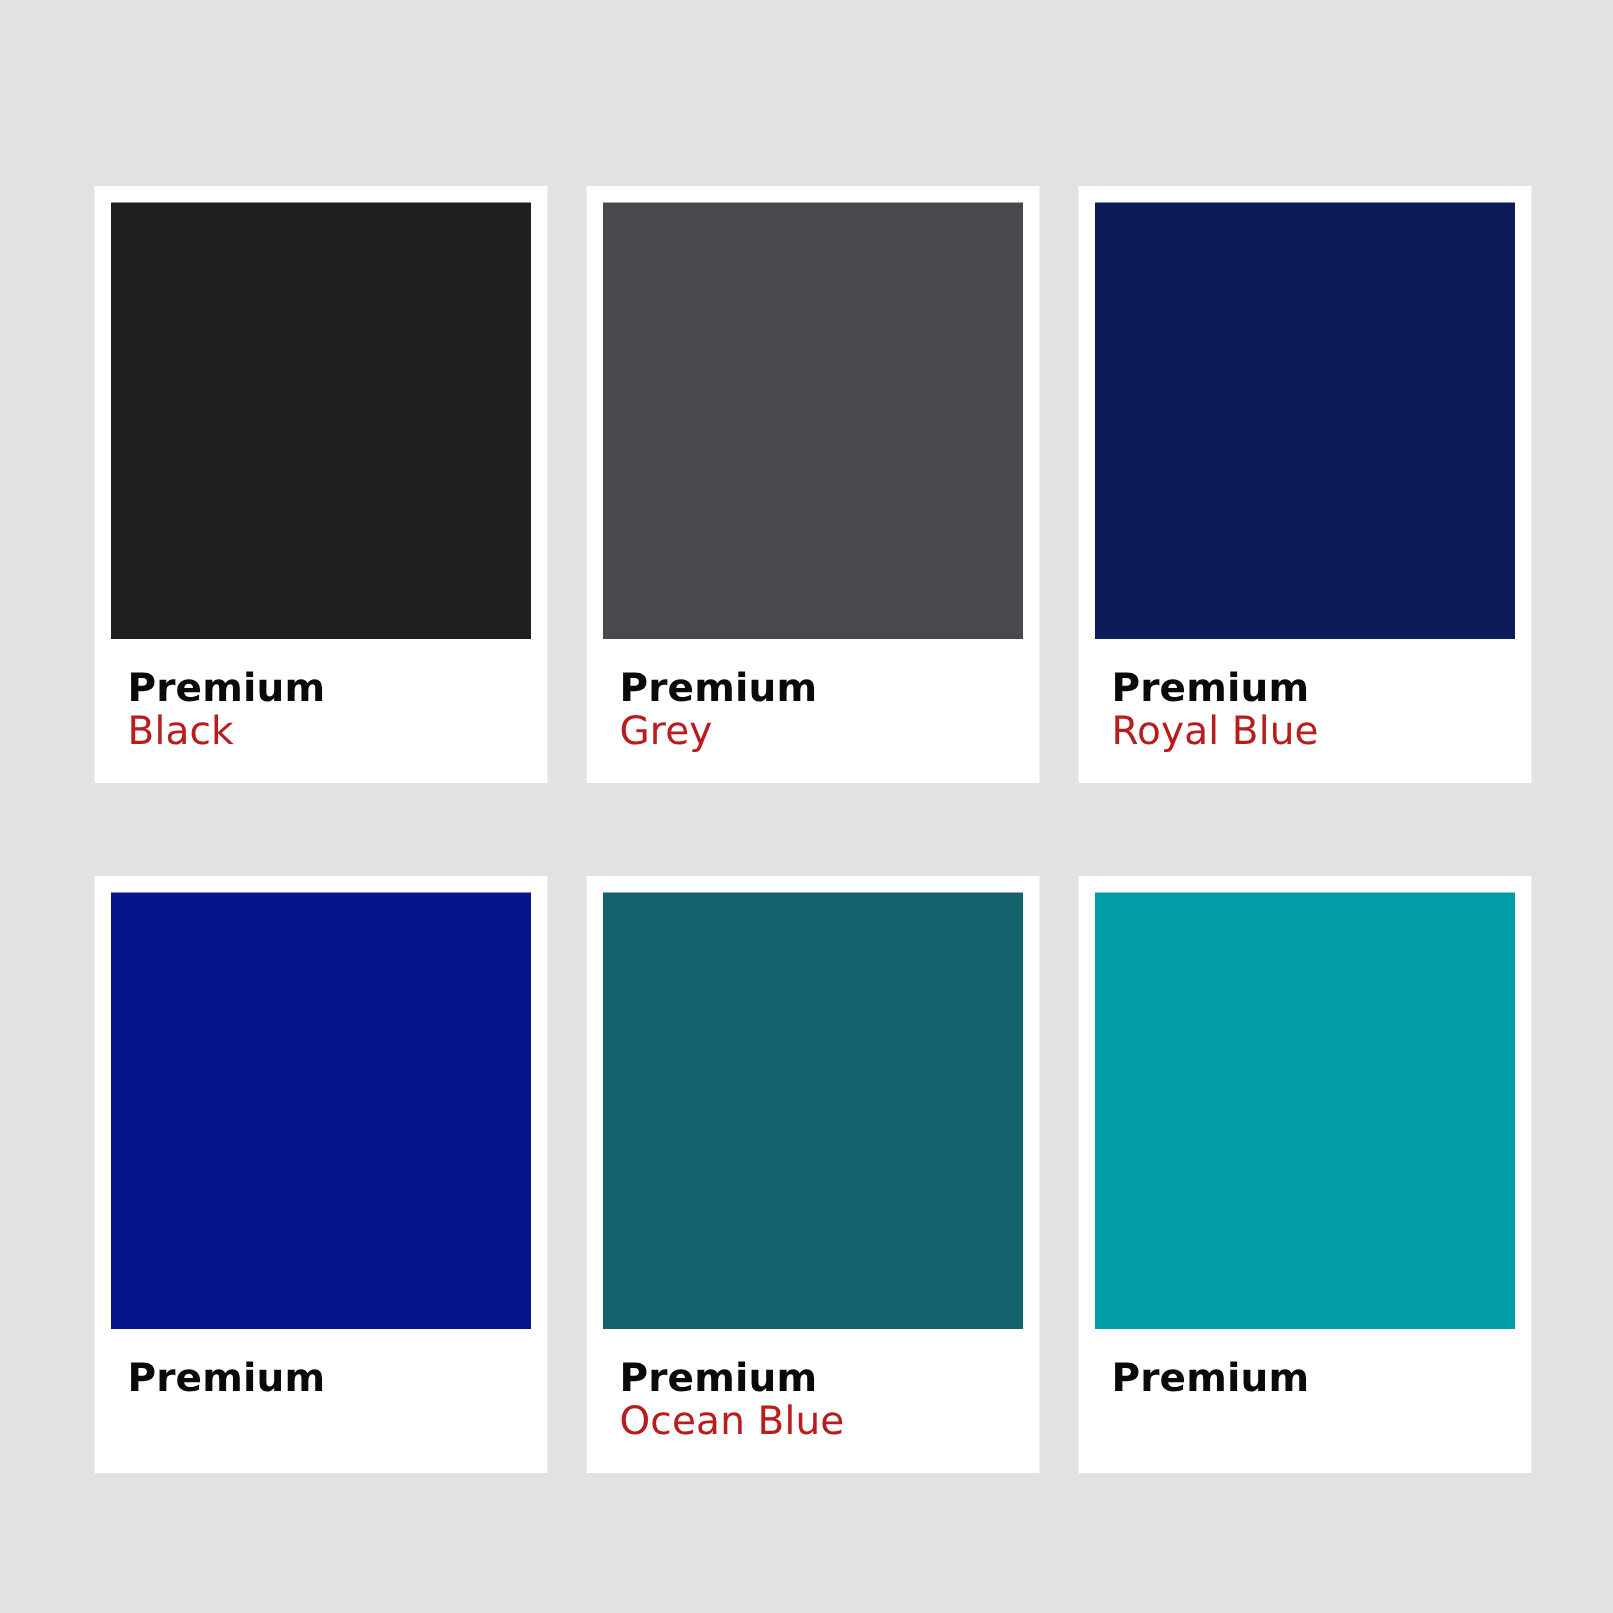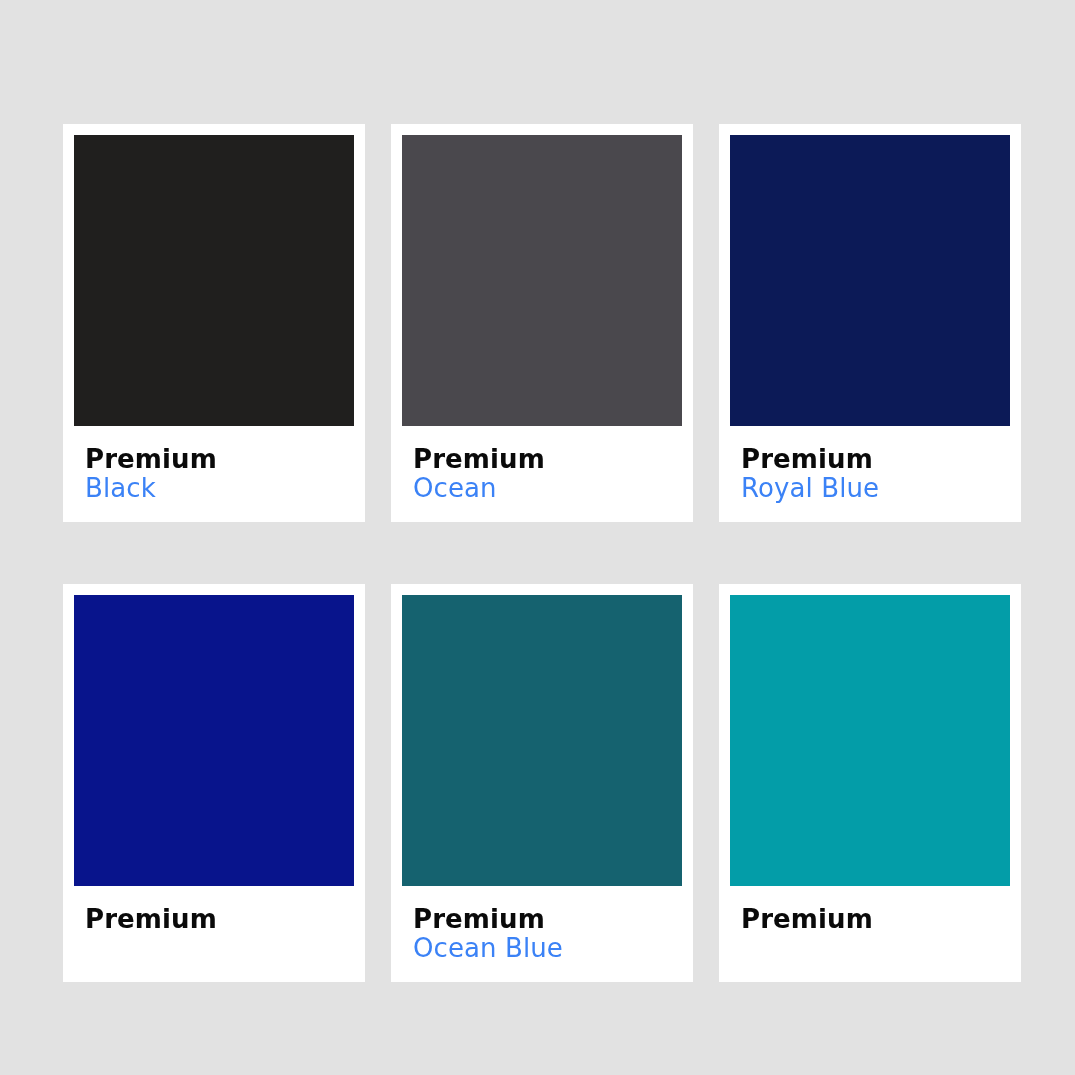--- a/index.html
+++ b/index.html
@@ -47,41 +47,41 @@
     font-size: 26px;
     font-weight: bold;
     color: #0a0a0a;
     line-height: 1.13;
     letter-spacing: 0.1px;
   }
 
   .swatch-name {
     font-size: 26px;
     font-weight: normal;
-    color: #3b82f6;
+    color: #b91c1c;
     line-height: 1.13;
     letter-spacing: 0.1px;
   }
 </style>
 </head>
 <body>
 
 <div id="swatch-grid">
     <div class="swatch-card">
       <div class="swatch-chip" style="background: rgb(32, 31, 30);"></div>
       <div class="swatch-caption">
         <div class="swatch-brand">Premium</div>
         <div class="swatch-name">Black</div>
       </div>
     </div>
     <div class="swatch-card">
       <div class="swatch-chip" style="background: rgb(74, 72, 77);"></div>
       <div class="swatch-caption">
         <div class="swatch-brand">Premium</div>
-        <div class="swatch-name">Ocean</div>
+        <div class="swatch-name">Grey</div>
       </div>
     </div>
     <div class="swatch-card">
       <div class="swatch-chip" style="background: rgb(12, 26, 87);"></div>
       <div class="swatch-caption">
         <div class="swatch-brand">Premium</div>
         <div class="swatch-name">Royal Blue</div>
       </div>
     </div>
     <div class="swatch-card">

